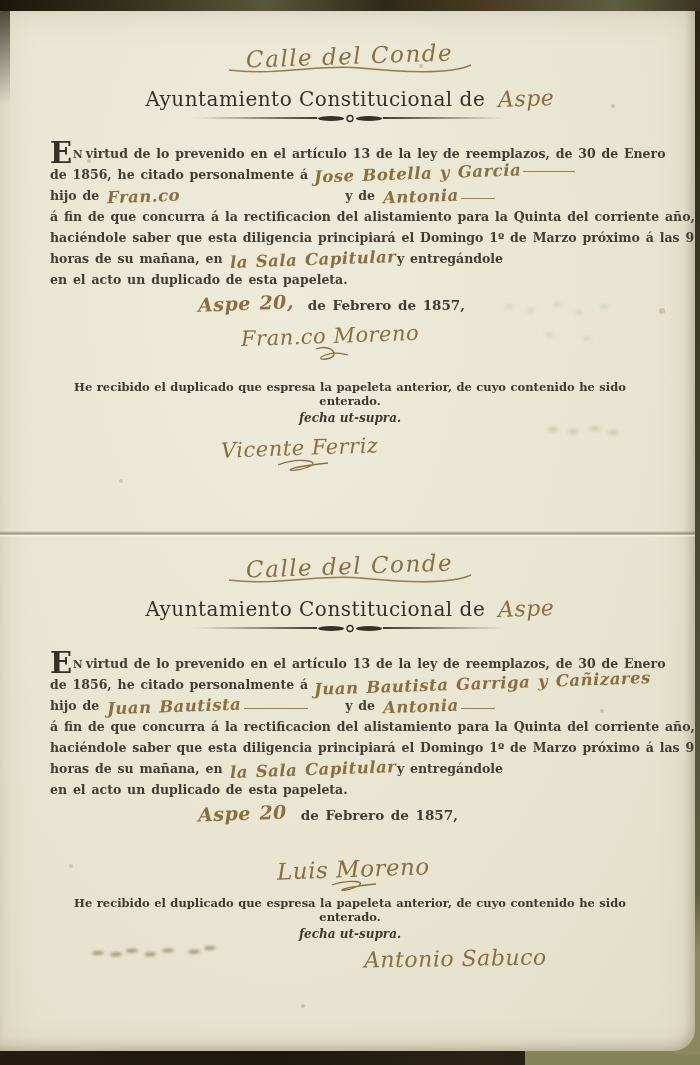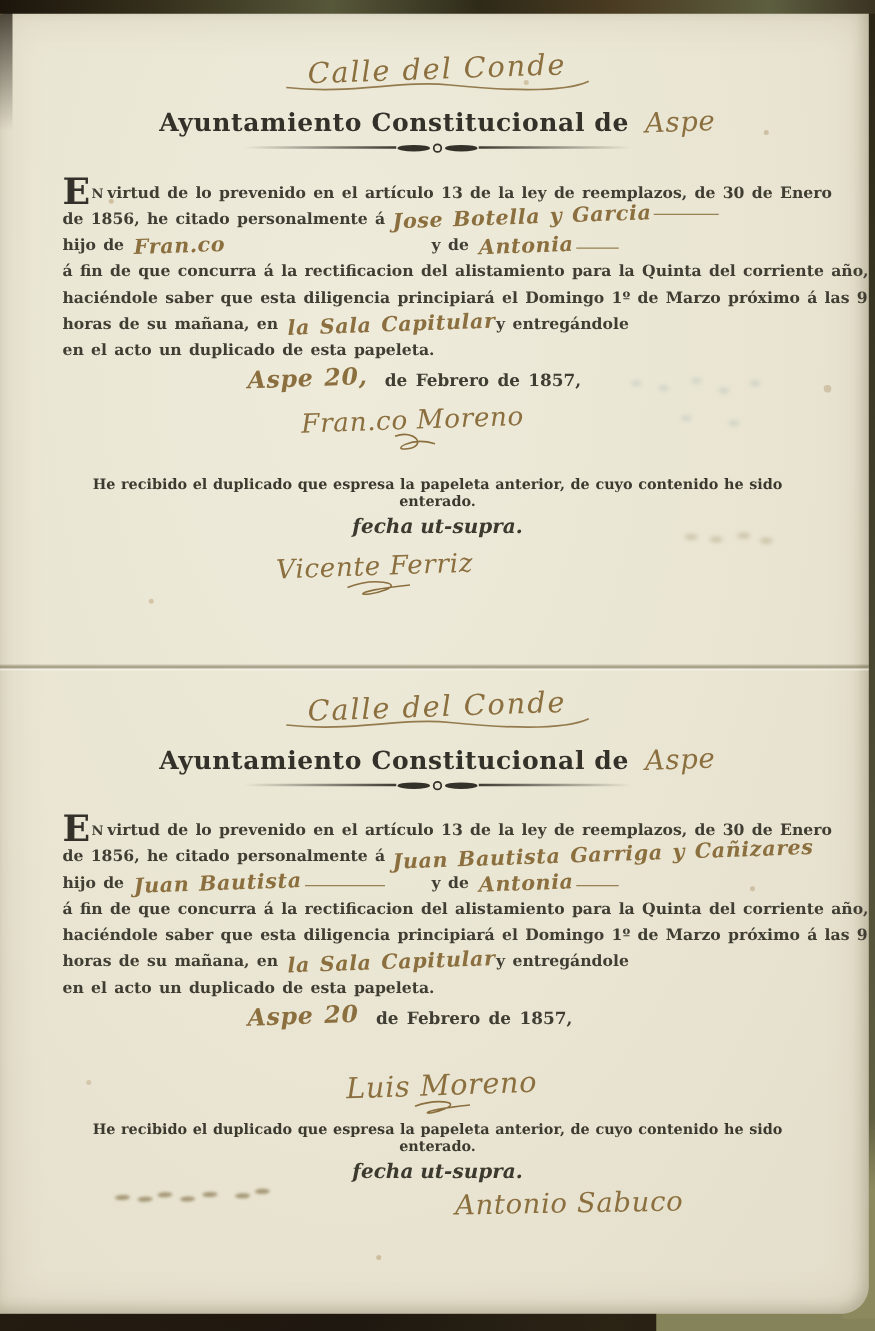--- a/index.html
+++ b/index.html
@@ -35,21 +35,21 @@
   
   .form{position:absolute;left:50px;width:600px;z-index:5;}
   .f1{top:33px;}
   .f2{top:543px;}
   .hand{font-family:"DejaVu Serif",serif;font-style:italic;color:#8b6f3f;display:inline-block;
     transform:rotate(-2deg);letter-spacing:.5px;}
   .street{text-align:center;height:42px;}
   .street-text{font-size:23px;letter-spacing:1.5px;}
   .swash{display:block;margin:-7px auto 0;}
   .title-row{text-align:center;margin-top:1px;white-space:nowrap;}
-  .title{font-weight:bold;font-size:20px;color:#34312a;letter-spacing:.5px;}
+  .title{font-weight:normal;font-size:20px;color:#34312a;letter-spacing:.5px;}
   .muni{font-size:22px;margin-left:8px;}
   .divider{width:310px;margin:2px auto 0;display:flex;align-items:center;height:10px;}
   .ln{flex:1;height:2px;}
   .ln-l{background:linear-gradient(to right,rgba(52,49,42,0),rgba(52,49,42,.95));}
   .ln-r{background:linear-gradient(to left,rgba(52,49,42,0),rgba(52,49,42,.95));}
   .para{margin-top:20px;font-size:12.5px;font-weight:bold;color:#403d33;word-spacing:1.5px;}
   .pline{height:21px;line-height:21px;white-space:nowrap;}
   .flexline{display:flex;}
   .flexline>span{flex:0 0 auto;}
   .dropcap{font-size:29px;font-weight:bold;vertical-align:-5px;margin-right:1px;color:#34312a;}
@@ -67,21 +67,21 @@
   .dateline{margin-top:2px;padding-left:148px;height:27px;}
   .datehand{font-size:19px;}
   .dateprint{font-size:13.5px;font-weight:bold;color:#403d33;word-spacing:2px;margin-left:8px;margin-top:20px;}
   .sig{width:270px;text-align:center;}
   .signame{font-size:21px;}
   .rubric{display:block;margin:-3px auto 0;}
   .f1 .sig-official{margin:5px 0 0 145px;}
   .f1 .receipt{margin-top:15px;}
   .receipt{text-align:center;color:#3c392f;}
   .rline{font-size:11.5px;font-weight:bold;word-spacing:.5px;}
-  .rdate{font-size:16px;font-style:italic;font-weight:bold;margin-top:3px;}
+  .rdate{font-size:12px;font-style:italic;font-weight:bold;margin-top:3px;}
   .f1 .sig-recipient{margin:11px 0 0 115px;}
   .f2 .sig-official{margin:27px 0 0 168px;}
   .f2 .sig-official .signame{font-size:23px;}
   .f2 .receipt{margin-top:1px;}
   .bottomrow{display:flex;align-items:flex-start;margin-top:5px;}
   .f2 .sig-recipient{margin:0 0 0 118px;width:230px;}
   .f2 .sig-recipient .signame{font-size:22px;transform:rotate(-1deg);}
   
   .smudge{width:130px;height:14px;margin-left:42px;position:relative;filter:blur(1.4px);opacity:.55;}
   .smudge-dots{position:absolute;left:0;top:5px;width:12px;height:4px;border-radius:50%;background:#6f5a2e;

